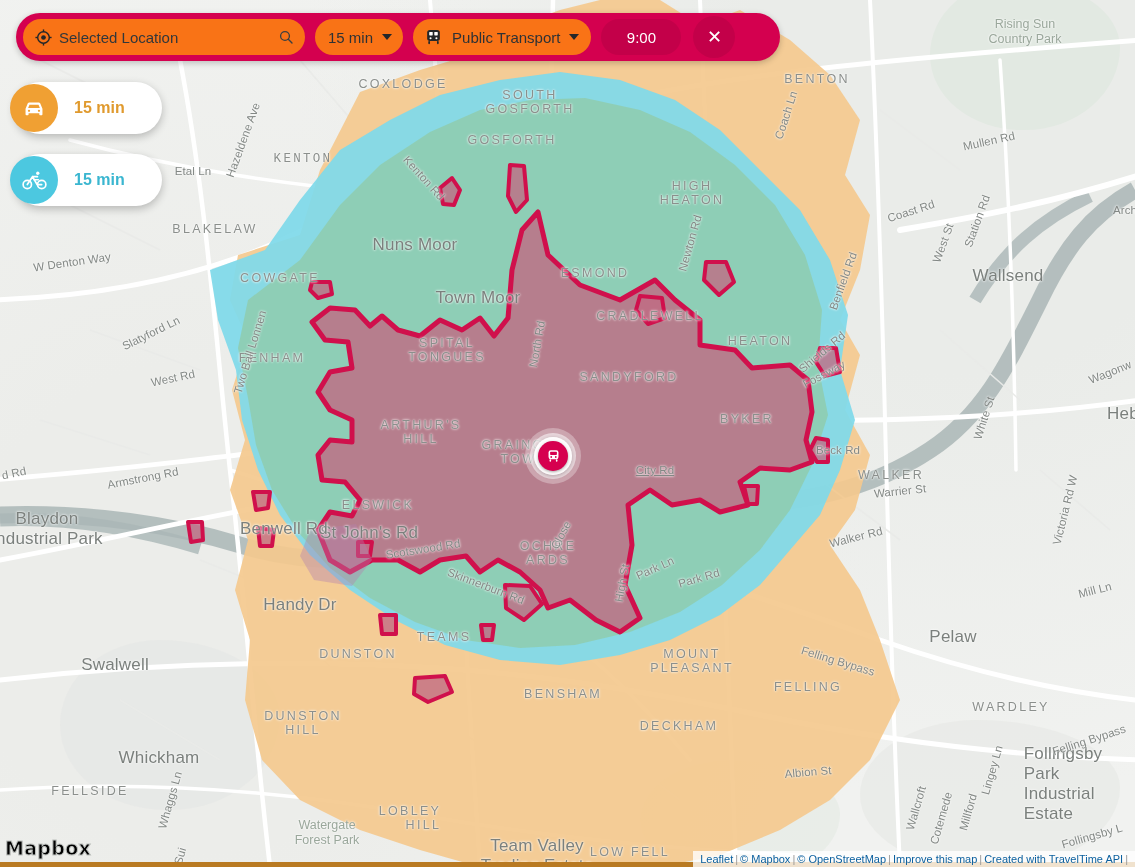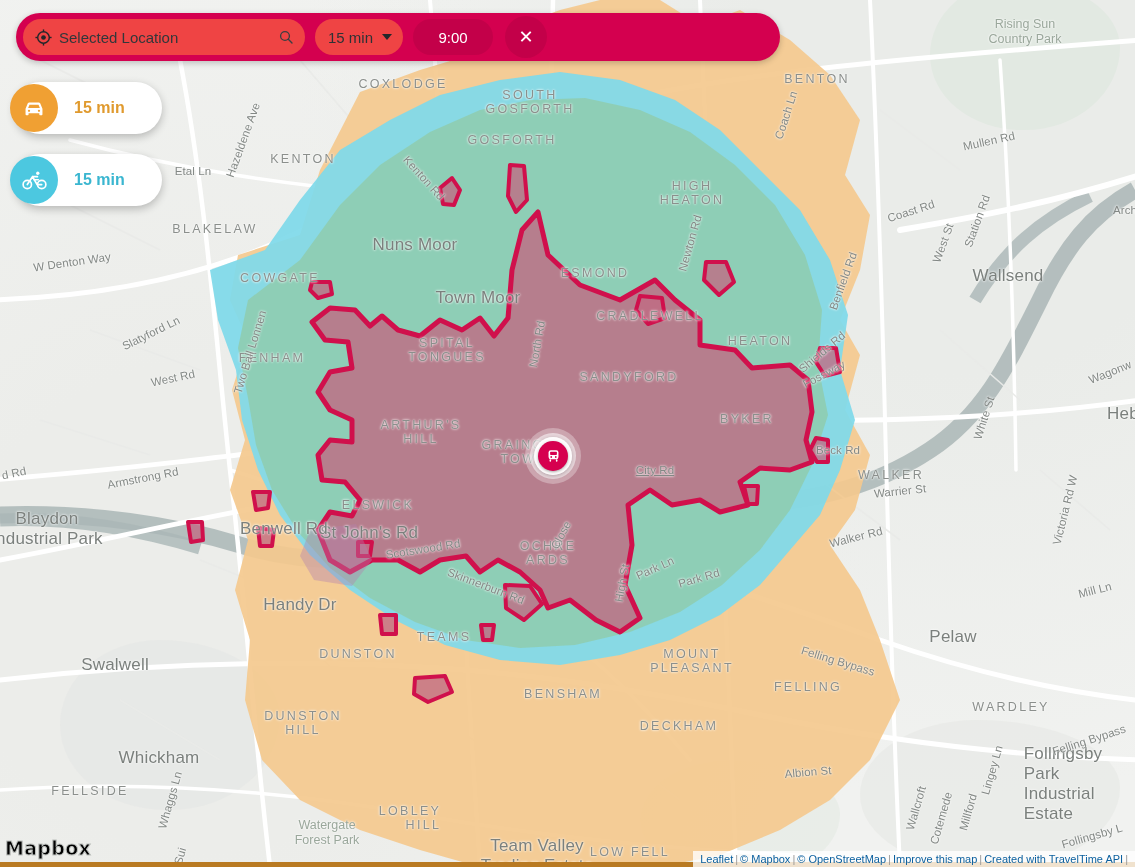--- a/index.html
+++ b/index.html
@@ -59,21 +59,21 @@
   
   #toolbar {
     position: absolute; left: 16px; top: 13px;
     height: 48px; width: 764px;
     background: #d4004f; border-radius: 26px;
     display: flex; align-items: center; gap: 10px;
     padding: 0 8px 0 7px;
     box-shadow: 0 2px 6px rgba(0,0,0,.22);
   }
   .pill-white {
-    background:#ef4444; border-radius:20px; height:36px;
+    background:#f97316; border-radius:20px; height:36px;
     display:flex; align-items:center; gap:7px;
     color:#2e3235; font-size:15px;
   }
   #search-box { width: 282px; padding: 0 11px 0 12px; }
   #search-box .txt { flex:1; color:#32373a; font-size:15px; }
   #dur-select { padding: 0 11px 0 13px; gap:9px; }
   #mode-select { padding: 0 12px 0 11px; gap:9px; }
   .caret { width:0;height:0;border-left:5.5px solid transparent;border-right:5.5px solid transparent;border-top:6.5px solid #23272a; }
   #time-pill {
     height: 36px; min-width: 80px; padding: 0 17px;
@@ -226,21 +226,21 @@
         <path fill="#b583b0" fill-opacity="0.40" stroke="none" d="M 310,530 L 356,524 L 372,560 L 352,586 L 314,580 L 300,556 Z"></path>
       </svg>
     </div>
 
     <div id="place-labels">
         <div class="lbl place" style="left: 403px; top: 84px; transform: translate(-50%, -50%); white-space: pre-line; text-align: center;">COXLODGE</div>
         <div class="lbl place" style="left: 530px; top: 102px; transform: translate(-50%, -50%); white-space: pre-line; text-align: center;">SOUTH
 GOSFORTH</div>
         <div class="lbl place" style="left: 512px; top: 140px; transform: translate(-50%, -50%); white-space: pre-line; text-align: center;">GOSFORTH</div>
         <div class="lbl place" style="left: 817px; top: 79px; transform: translate(-50%, -50%); white-space: pre-line; text-align: center;">BENTON</div>
-        <div class="lbl place" style="left: 303px; top: 159px; transform: translate(-50%, -50%); white-space: pre-line; text-align: center;">KENTON</div>
+        <div class="lbl place" style="left: 303px; top: 159px; transform: translate(-50%, -50%); white-space: pre-line; text-align: center; font-family: Liberation Mono, monospace;">KENTON</div>
         <div class="lbl place" style="left: 692px; top: 193px; transform: translate(-50%, -50%); white-space: pre-line; text-align: center;">HIGH
 HEATON</div>
         <div class="lbl place" style="left: 215px; top: 229px; transform: translate(-50%, -50%); white-space: pre-line; text-align: center;">BLAKELAW</div>
         <div class="lbl town" style="left: 415px; top: 245px; transform: translate(-50%, -50%); white-space: pre-line; text-align: center;">Nuns Moor</div>
         <div class="lbl place" style="left: 280px; top: 278px; transform: translate(-50%, -50%); white-space: pre-line; text-align: center;">COWGATE</div>
         <div class="lbl place" style="left: 595px; top: 273px; transform: translate(-50%, -50%); white-space: pre-line; text-align: center;">ESMOND</div>
         <div class="lbl town" style="left: 478px; top: 298px; transform: translate(-50%, -50%); white-space: pre-line; text-align: center;">Town Moor</div>
         <div class="lbl town" style="left: 1008px; top: 276px; transform: translate(-50%, -50%); white-space: pre-line; text-align: center;">Wallsend</div>
         <div class="lbl place" style="left: 650px; top: 316px; transform: translate(-50%, -50%); white-space: pre-line; text-align: center;">CRADLEWELL</div>
         <div class="lbl place" style="left: 760px; top: 341px; transform: translate(-50%, -50%); white-space: pre-line; text-align: center;">HEATON</div>
@@ -379,20 +379,33 @@
         <circle cx="10.5" cy="10.5" r="6.6" fill="none" stroke="#3a3f42" stroke-width="2"></circle>
         <line x1="15.4" y1="15.4" x2="21" y2="21" stroke="#3a3f42" stroke-width="2" stroke-linecap="round"></line>
       </svg>
     </div>
 
     <div id="dur-select" class="pill-white">
       <span>15 min</span>
       <span class="caret"></span>
     </div>
 
+    <div id="mode-select" class="pill-white">
+      <svg width="19" height="19" viewBox="0 0 24 24">
+        <rect x="4" y="2.4" width="16" height="14" rx="3.4" fill="#23272a"></rect>
+        <rect x="6.6" y="5" width="4.4" height="4.4" rx=".8" fill="#fff"></rect>
+        <rect x="13" y="5" width="4.4" height="4.4" rx=".8" fill="#fff"></rect>
+        <circle cx="8.3" cy="13" r="1.3" fill="#fff"></circle>
+        <circle cx="15.7" cy="13" r="1.3" fill="#fff"></circle>
+        <rect x="5.4" y="16.4" width="2.2" height="4" rx="1" fill="#23272a"></rect>
+        <rect x="16.4" y="16.4" width="2.2" height="4" rx="1" fill="#23272a"></rect>
+      </svg>
+      <span>Public Transport</span>
+      <span class="caret"></span>
+    </div>
 
     <div id="time-pill">9:00</div>
 
     <div id="close-btn">✕</div>
   </div>
 
   <div id="card-car" class="mode-card">
     <div class="disc" style="background:#f0a033;">
       <svg width="26" height="26" viewBox="0 0 24 24">
         <path d="M4.2 12.6l1.8-4.3C6.3 7.5 7 7 7.9 7h8.2c.9 0 1.6.5 1.9 1.3l1.8 4.3v5.1c0 .5-.4.9-.9.9h-1.1c-.5 0-.9-.4-.9-.9v-.8H7v.8c0 .5-.4.9-.9.9H5c-.5 0-.8-.4-.8-.9v-5.1z" fill="#fff"></path>

